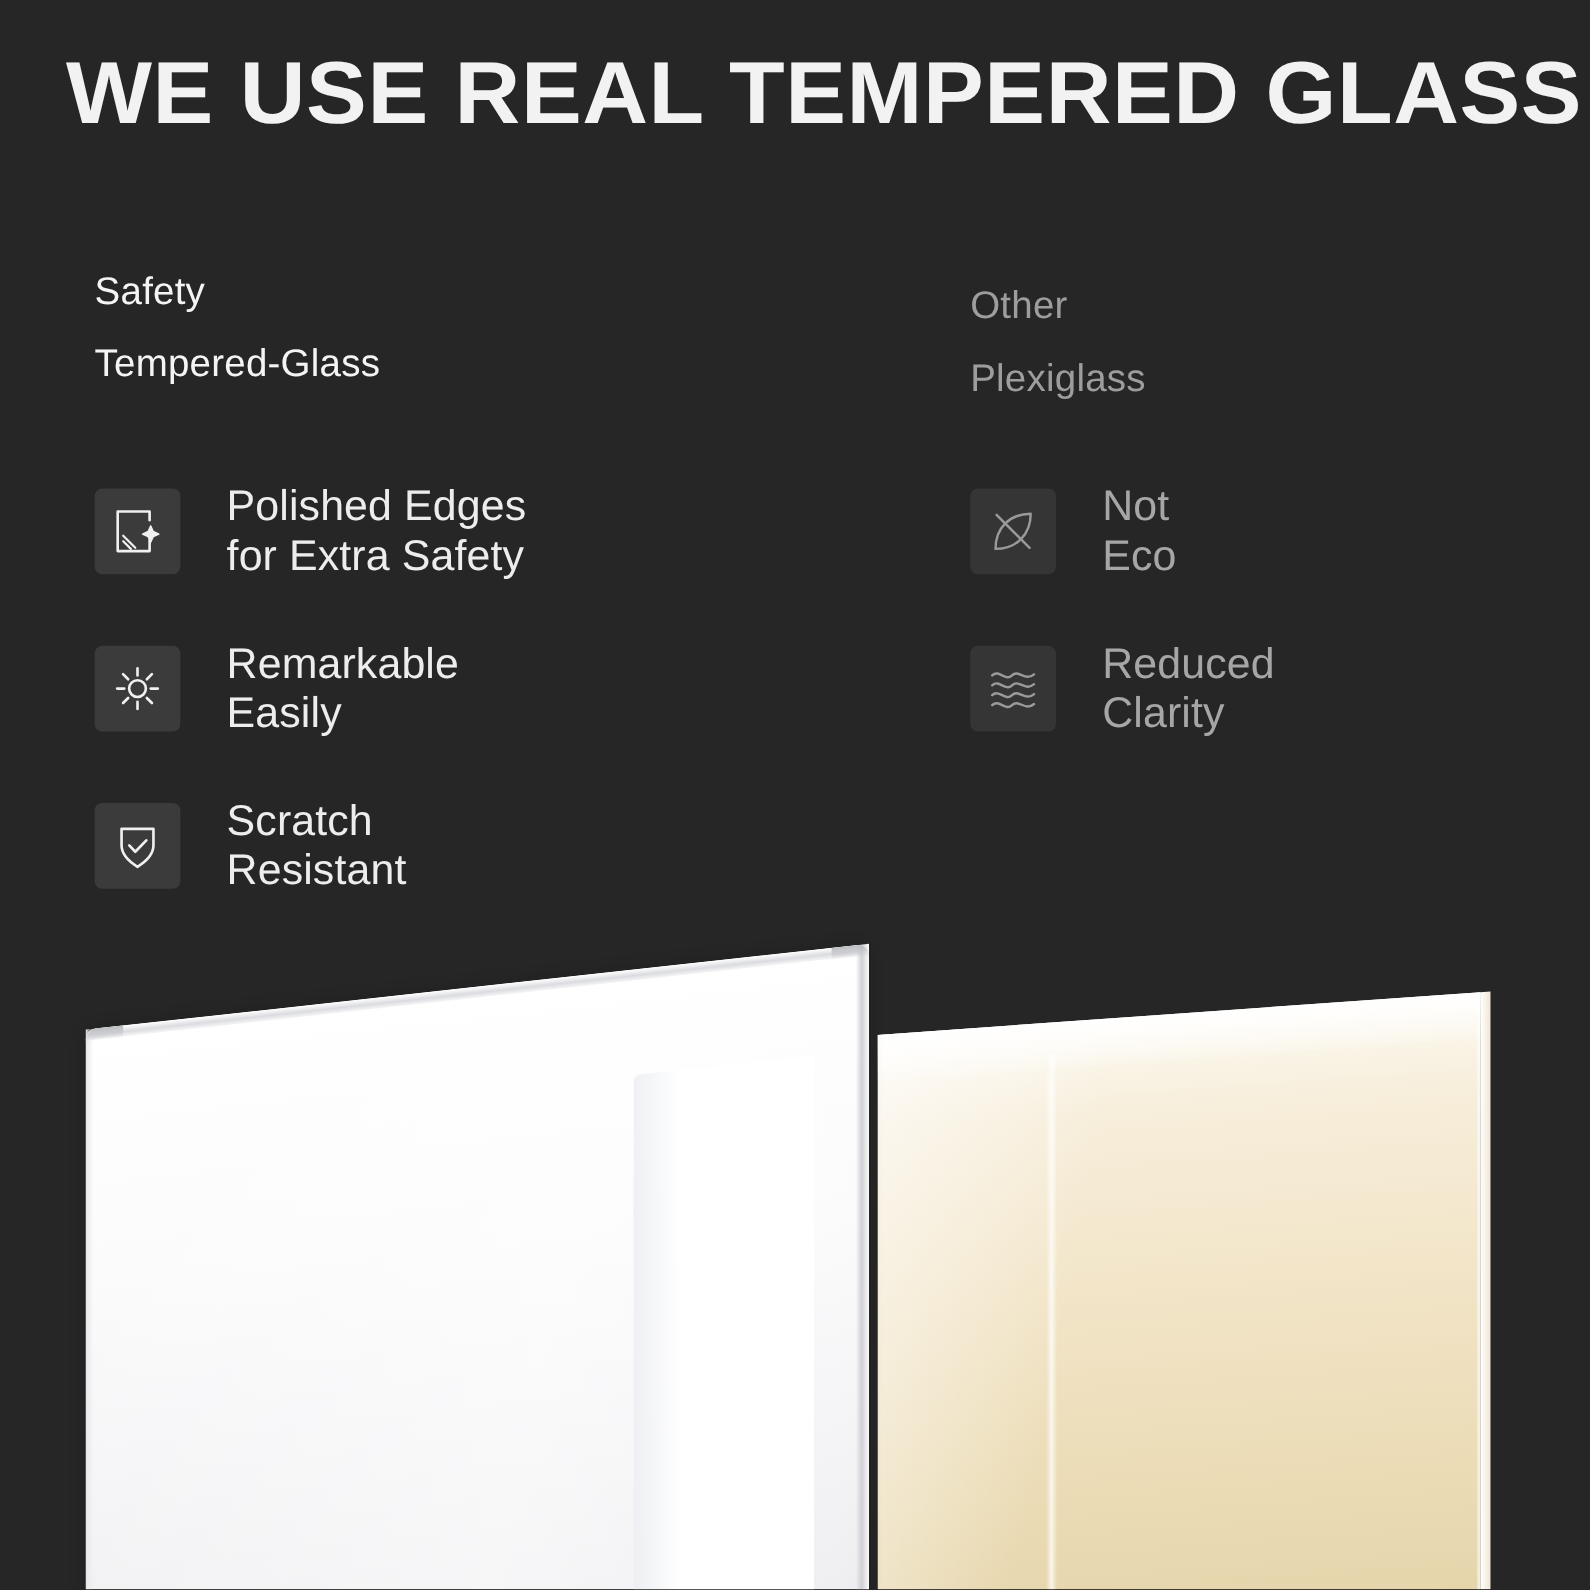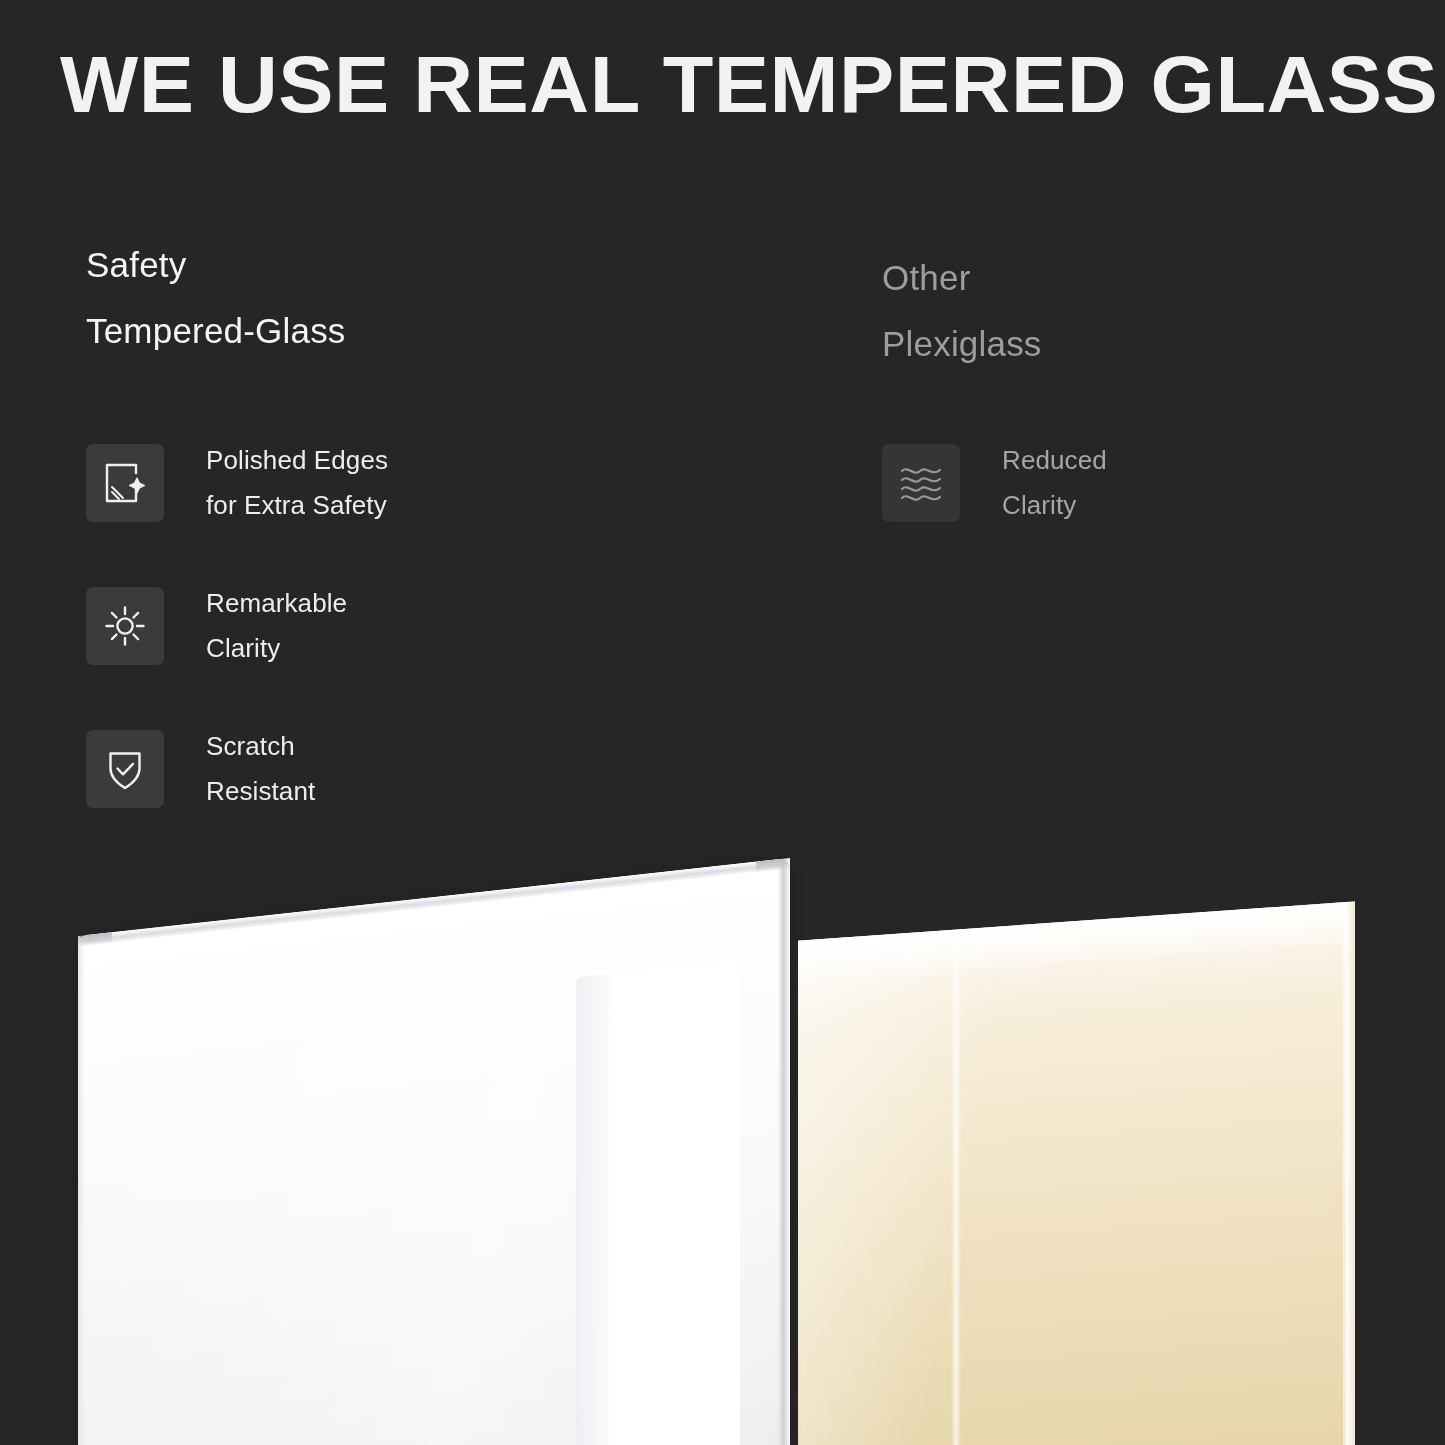--- a/index.html
+++ b/index.html
@@ -80,21 +80,21 @@
   }
   #col-right .icon-tile { background: #353535; }
   .icon-tile svg { display: block; }
 
   .feature-label {
     position: absolute;
     left: 120px;
     top: -6px;
     font-family: "Liberation Sans", sans-serif;
     font-weight: 400;
-    font-size: 26px;
+    font-size: 39px;
     line-height: 45px;
     letter-spacing: 0.1px;
     white-space: pre-line;
   }
   #col-left  .feature-label { color: #ededed; }
   #col-right .feature-label { color: #a6a6a6; }
 
   
   #panels {
     position: absolute;
@@ -224,21 +224,21 @@
       </div>
 
       <div class="feature-row">
         <div class="icon-tile">
           <svg width="46" height="46" viewBox="0 0 46 46" fill="none" stroke="#f0f0f0" stroke-width="2.4" stroke-linecap="round">
             <circle cx="23" cy="23" r="7.6"></circle>
             <path d="M23 4.5 V11 M23 35 V41.5 M4.5 23 H11 M35 23 H41.5 M9.9 9.9 l4.6 4.6 M31.5 31.5 l4.6 4.6 M36.1 9.9 l-4.6 4.6 M14.5 31.5 l-4.6 4.6"></path>
           </svg>
         </div>
         <div class="feature-label">Remarkable
-Clarity</div>
+Easily</div>
       </div>
 
       <div class="feature-row">
         <div class="icon-tile">
           <svg width="46" height="46" viewBox="0 0 46 46" fill="none" stroke="#f0f0f0" stroke-width="2.4" stroke-linecap="round" stroke-linejoin="round">
             <path d="M23 42 C14 36.5 8.5 30.5 8.5 22.5 V7.5 H37.5 V22.5 C37.5 30.5 32 36.5 23 42 Z"></path>
             <path d="M15.5 22.5 l5.5 5.8 10-10.4"></path>
           </svg>
         </div>
         <div class="feature-label">Scratch
@@ -247,20 +247,30 @@
 
     </div>
   </div>
 
   <div class="column" id="col-right">
     <div class="col-heading">Other
 Plexiglass</div>
 
     <div class="feature-list">
 
+      <div class="feature-row">
+        <div class="icon-tile">
+          <svg width="46" height="46" viewBox="0 0 46 46" fill="none" stroke="#9a9a9a" stroke-width="2.2" stroke-linecap="round" stroke-linejoin="round">
+            <path d="M7 39 C7 20 20 7 39 7 C39 26 26 39 7 39 Z"></path>
+            <path d="M8 8 L38 38"></path>
+          </svg>
+        </div>
+        <div class="feature-label">Not
+Eco</div>
+      </div>
 
 
       <div class="feature-row">
         <div class="icon-tile">
           <svg width="48" height="44" viewBox="0 0 48 44" fill="none" stroke="#9a9a9a" stroke-width="2.2" stroke-linecap="round">
             <path d="M5 10 C11 4, 17 16, 23 10 C29 4, 35 16, 43 9"></path>
             <path d="M5 19 C11 13, 17 25, 23 19 C29 13, 35 25, 43 18"></path>
             <path d="M5 28 C11 22, 17 34, 23 28 C29 22, 35 34, 43 27"></path>
             <path d="M5 37 C11 31, 17 43, 23 37 C29 31, 35 43, 43 36"></path>
           </svg>

